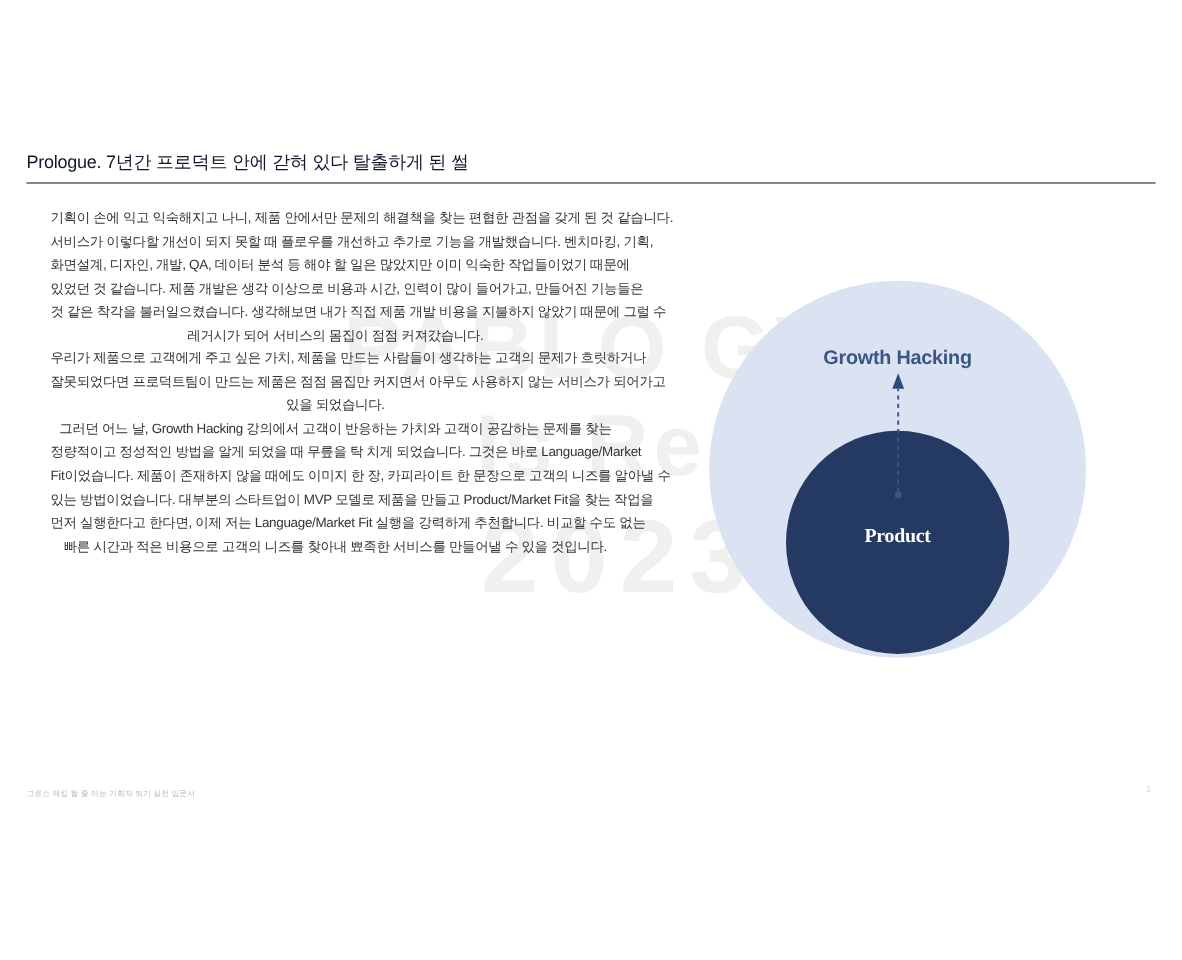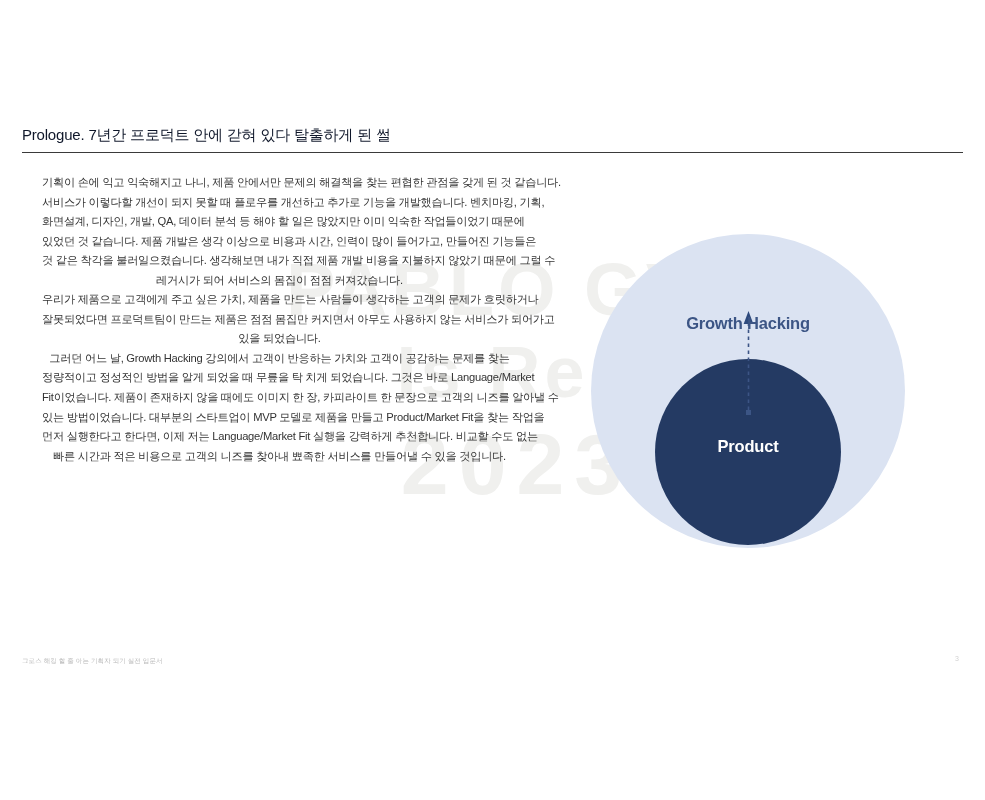--- a/index.html
+++ b/index.html
@@ -113,32 +113,32 @@
   .growth-label {
     position: absolute;
     left: 0;
     top: 55px;
     width: 314px;
     text-align: center;
     font-size: 16.5px;
     font-weight: 700;
     color: #3c5585;
     letter-spacing: -0.2px;
-    margin-top: 25px;
   }
   .product-label {
     position: absolute;
     left: 64px;
     top: 203px;
     width: 186px;
     text-align: center;
     font-size: 16.5px;
     font-weight: 700;
     color: #ffffff;
     letter-spacing: -0.2px;
+    font-family: Liberation Serif, serif;
   }
   .arrow-wrap {
     position: absolute;
     left: 150px;
     top: 76px;
     width: 14px;
     height: 106px;
   }
 
   

